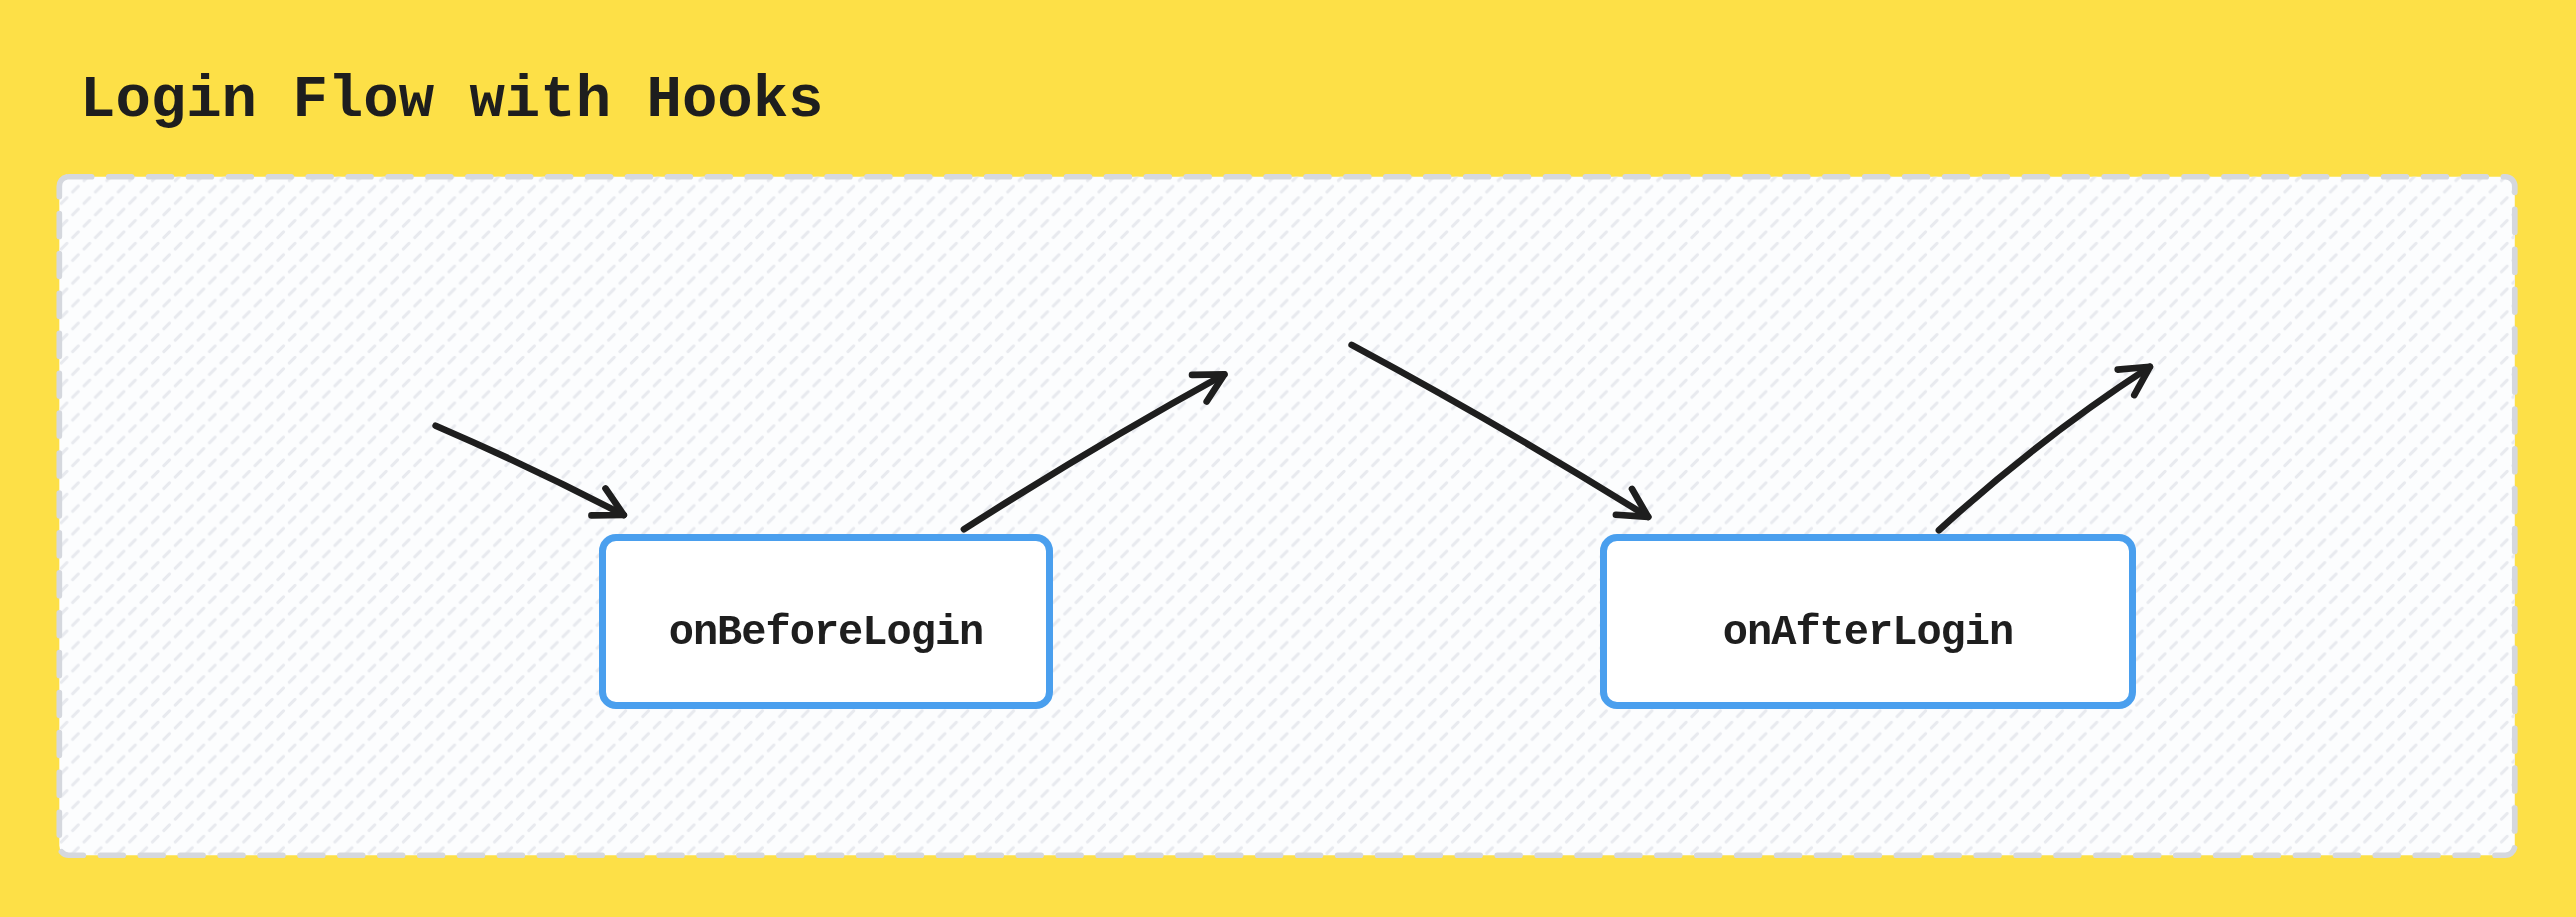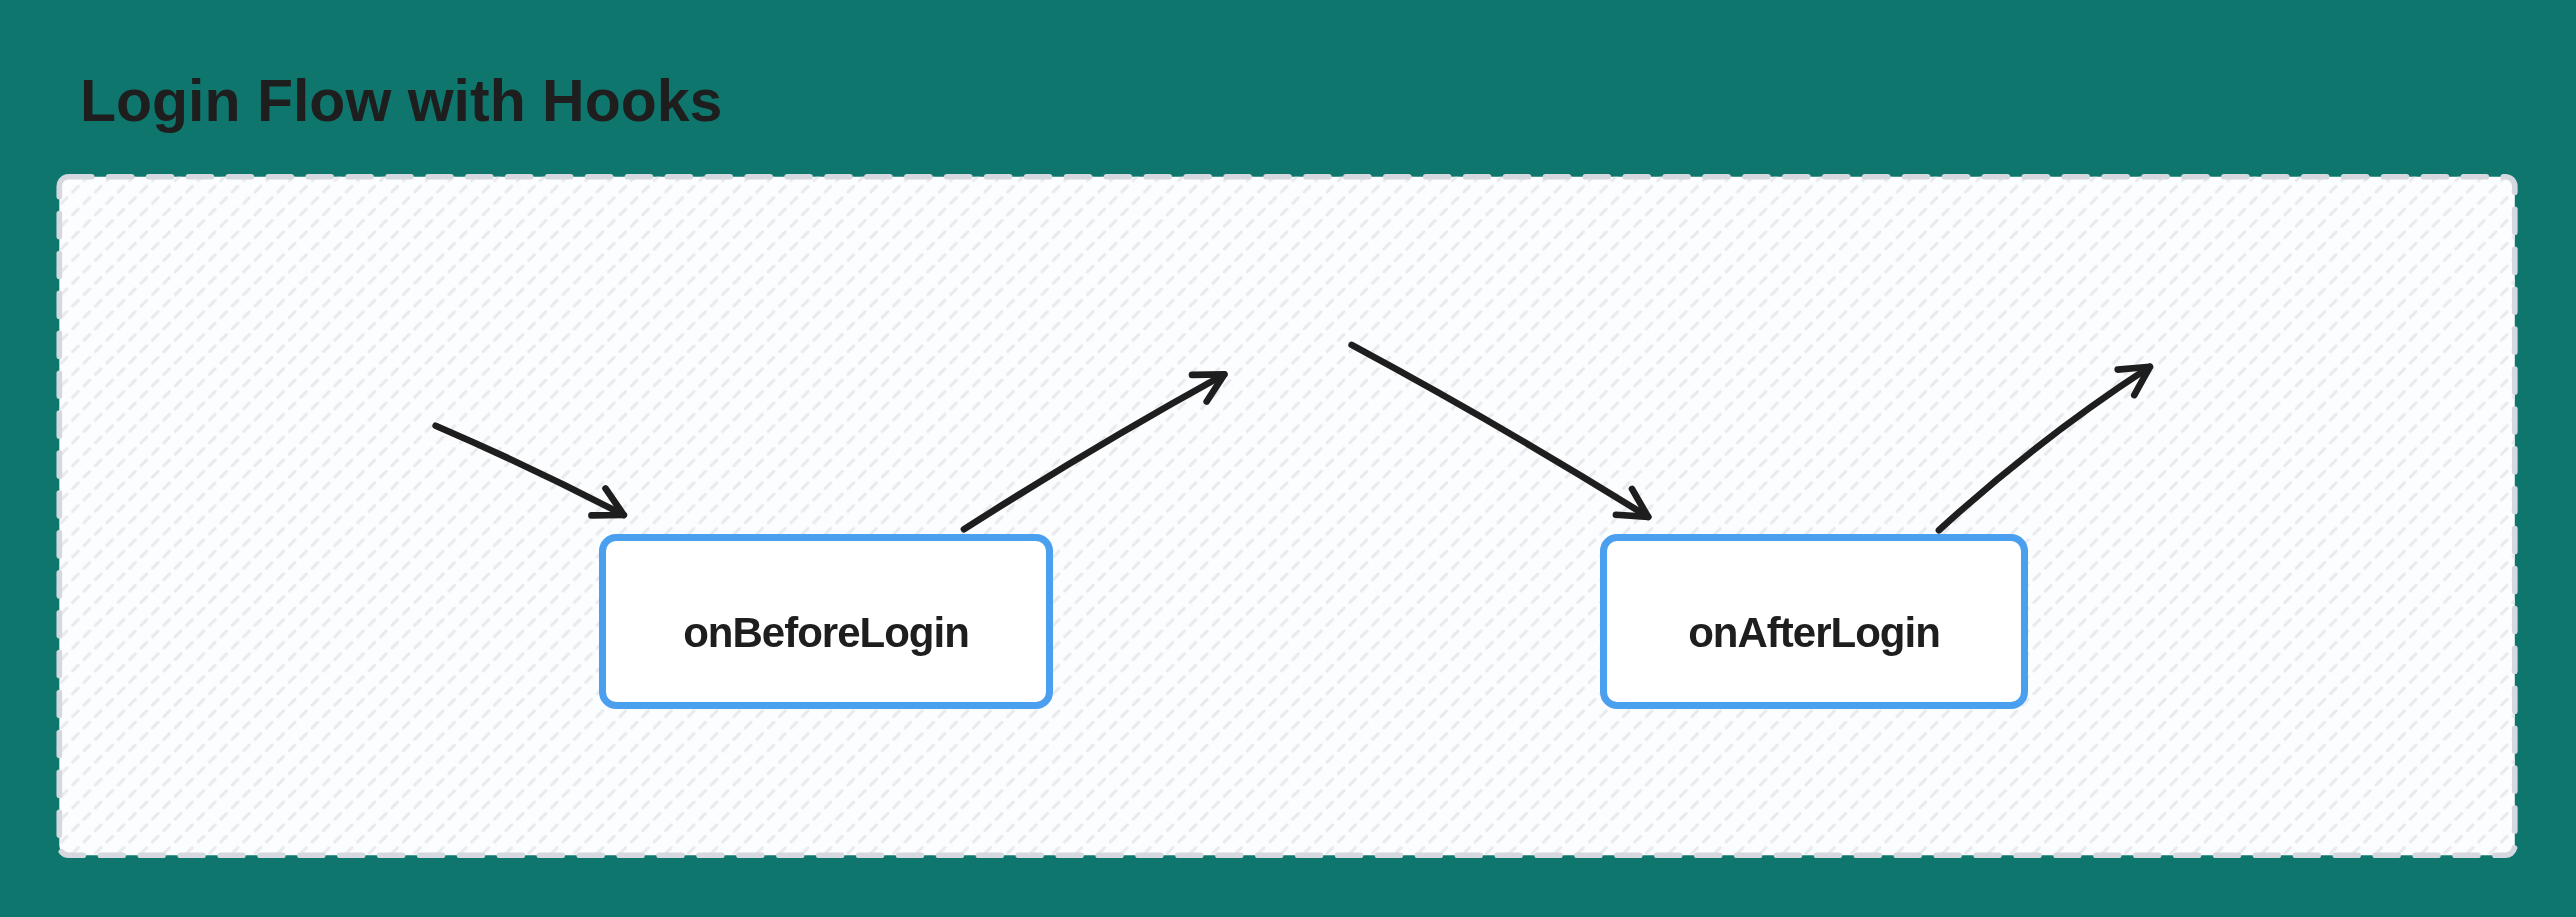--- a/index.html
+++ b/index.html
@@ -7,22 +7,22 @@
     padding: 0;
     width: 2576px;
     height: 917px;
     background: #f8f9fa;
     overflow: hidden;
   }
   .canvas {
     position: relative;
     width: 2576px;
     height: 917px;
-    background: #0f766e;
-    font-family: Liberation Sans, sans-serif;
+    background: #fde047;
+    font-family: Liberation Mono, monospace;
     color: #1e1e1e;
   }
   .scene-svg {
     position: absolute;
     left: 0;
     top: 0;
   }
   .page-title {
     position: absolute;
     left: 80px;
@@ -45,21 +45,21 @@
   }
   .node-onbeforelogin {
     left: 599px;
     top: 534px;
     width: 454px;
     height: 175px;
   }
   .node-onafterlogin {
     left: 1600px;
     top: 534px;
-    width: 428px;
+    width: 536px;
     height: 175px;
   }
   .node-label {
     font-size: 42px;
     font-weight: 700;
     letter-spacing: -1px;
     color: #1e1e1e;
     white-space: nowrap;
     margin-top: 22px;
   }

